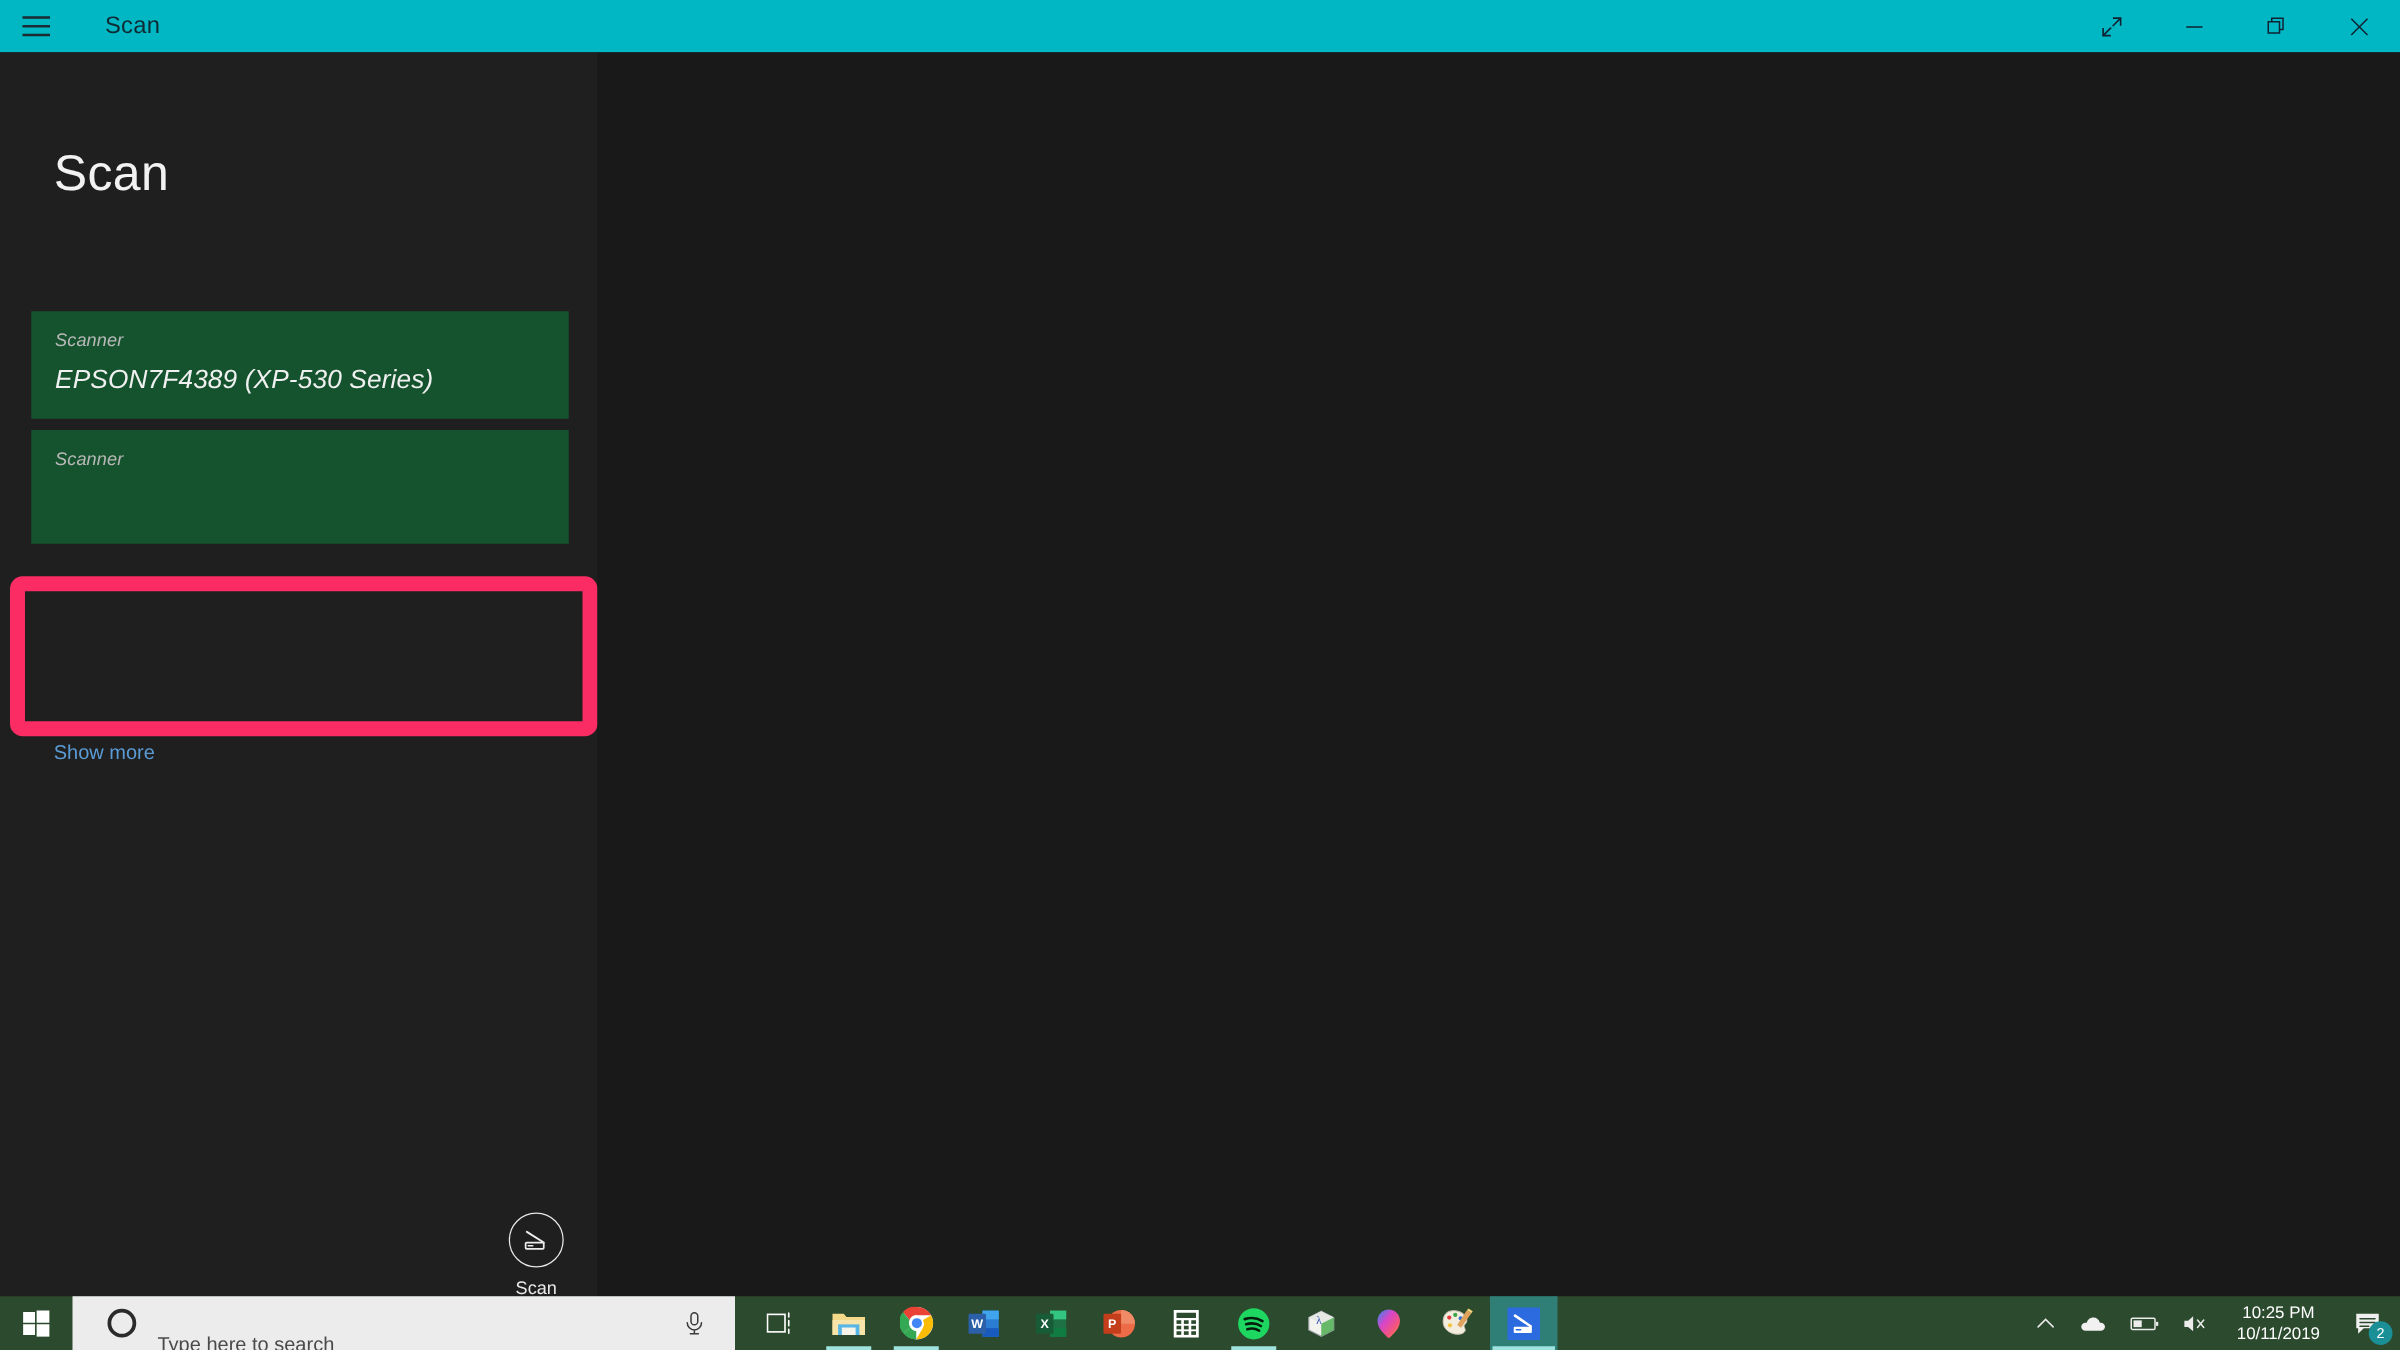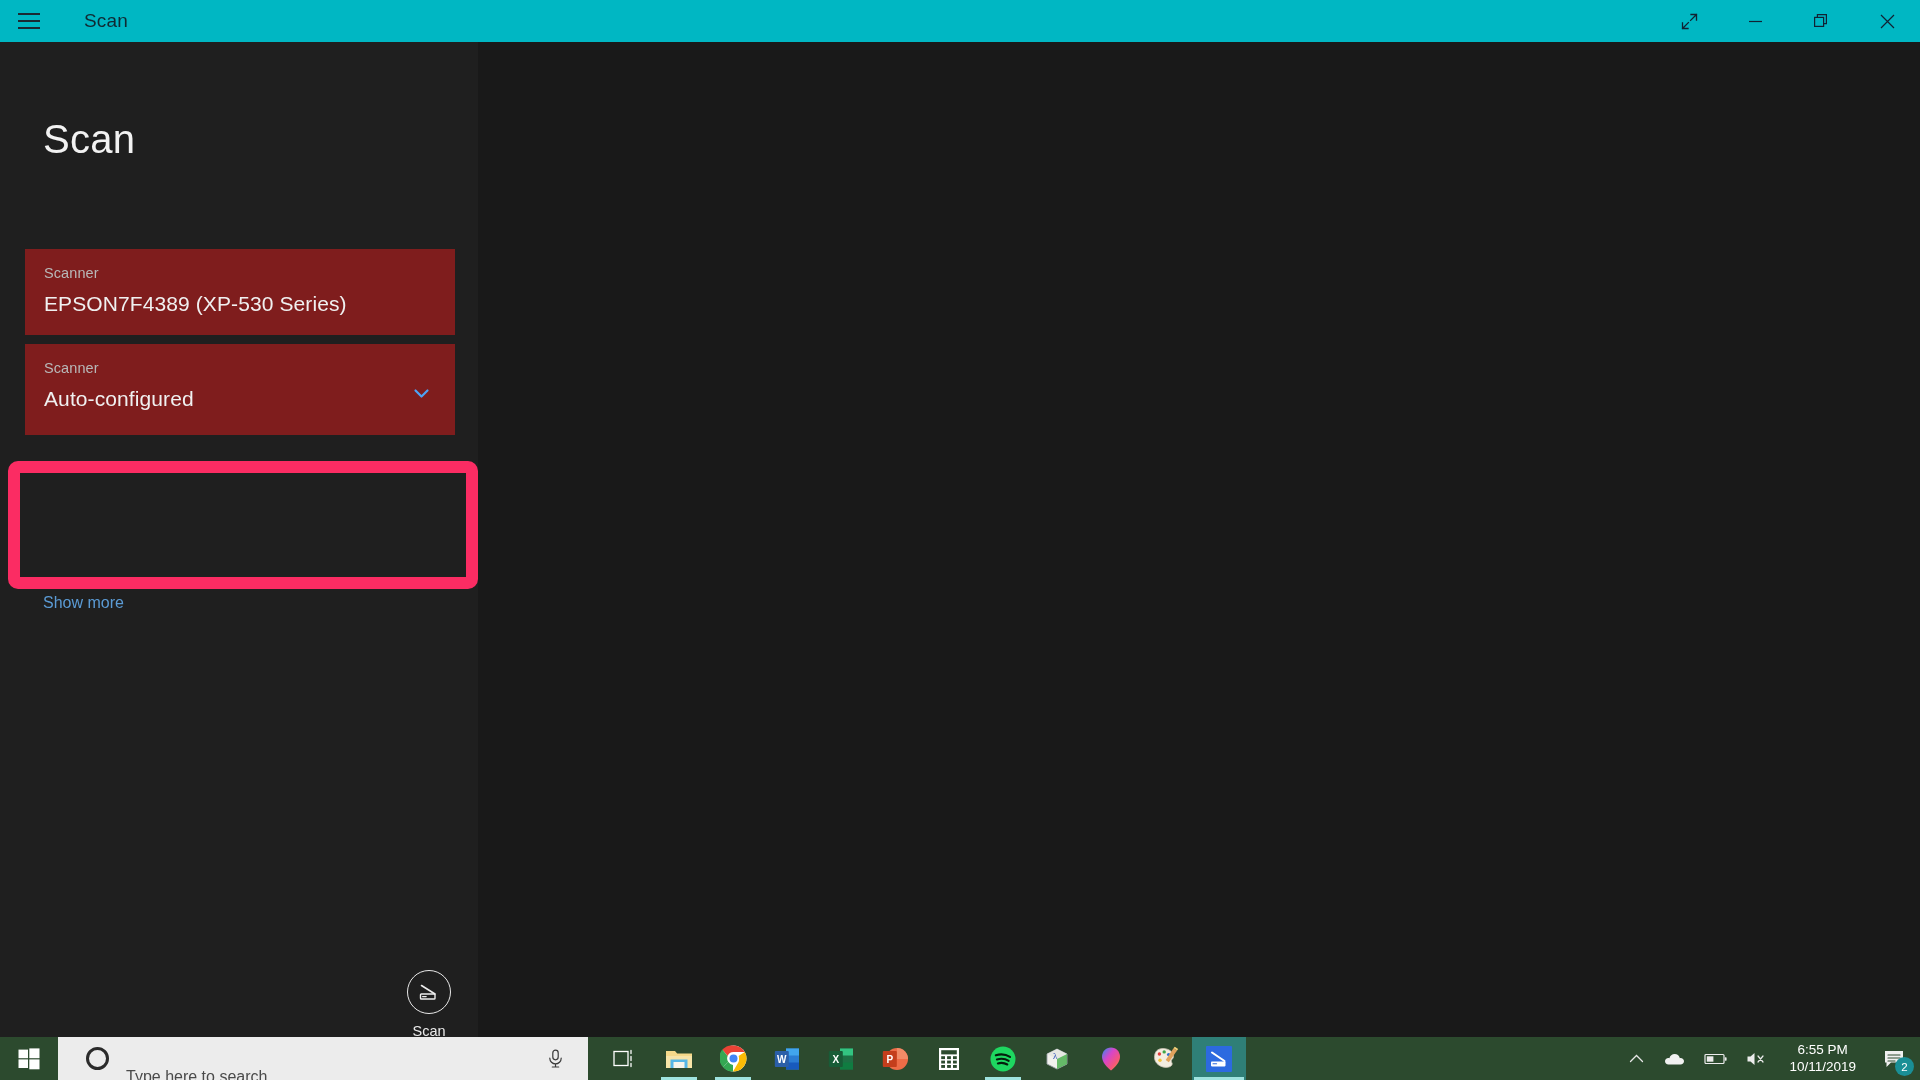--- a/index.html
+++ b/index.html
@@ -49,22 +49,23 @@
   }
 
   #page-title {
     position:absolute; left:43px; top:75px;
     font-size:40px; font-weight:300; color:#f2f2f2; letter-spacing:.3px;
   }
 
   
   .field-card {
     position:absolute; left:25px; width:430px;
-    background:#7f1d1d;
+    background:#14532d;
     padding:16px 20px 0 19px;
+    font-style:italic;
   }
   .field-label {
     font-size:14.5px; color:#b8b8b8; font-weight:400; letter-spacing:.1px;
   }
   .field-value {
     font-size:21px; color:#f0f0f0; font-weight:300;
     margin-top:11px; letter-spacing:.1px;
   }
   .field-row { display:flex; align-items:center; justify-content:space-between; }
   .chev { color:#4ea3f5; flex:0 0 auto; margin-right:4px; }
@@ -203,26 +204,20 @@
 
     <div class="field-card" id="card-scanner">
       <div class="field-label">Scanner</div>
       <div class="field-row">
         <div class="field-value">EPSON7F4389 (XP-530 Series)</div>
       </div>
     </div>
 
     <div class="field-card" id="card-source">
       <div class="field-label">Scanner</div>
-      <div class="field-row">
-        <div class="field-value">Auto-configured</div>
-        <svg class="chev" width="19" height="19" viewBox="0 0 19 19">
-          <path d="M3.5 6.5L9.5 12.5L15.5 6.5" stroke="#4ea3f5" stroke-width="2.2" fill="none" stroke-linecap="round" stroke-linejoin="round"></path>
-        </svg>
-      </div>
     </div>
 
 
     <div id="highlight-box"></div>
 
     <div id="show-more">Show more</div>
 
     <div id="scan-action">
       <div id="scan-circle">
         <svg width="26" height="26" viewBox="0 0 26 26">
@@ -407,21 +402,21 @@
         <rect x="20.8" y="5.3" width="1.8" height="3.4" rx=".6" fill="#ececec"></rect>
       </svg>
     </div>
     <div class="tray-item">
       <svg width="22" height="16" viewBox="0 0 22 16">
         <path d="M1.5 5.5h3L8.5 2v12L4.5 10.5h-3z" fill="#ececec"></path>
         <path d="M12 5l5 6M17 5l-5 6" stroke="#ececec" stroke-width="1.2" stroke-linecap="round"></path>
       </svg>
     </div>
     <div id="clock">
-      <span>6:55 PM</span>
+      <span>10:25 PM</span>
       <span>10/11/2019</span>
     </div>
     <div id="notif">
       <svg width="22" height="20" viewBox="0 0 22 20">
         <path d="M2 2h18v11.5H8L3.5 18v-4.5H2z" fill="#f0f0f0"></path>
         <path d="M5 6h12M5 9h12M5 12h7" stroke="#2c4a2e" stroke-width="1.2" stroke-linecap="round"></path>
       </svg>
       <div id="notif-badge">2</div>
     </div>
   </div>

